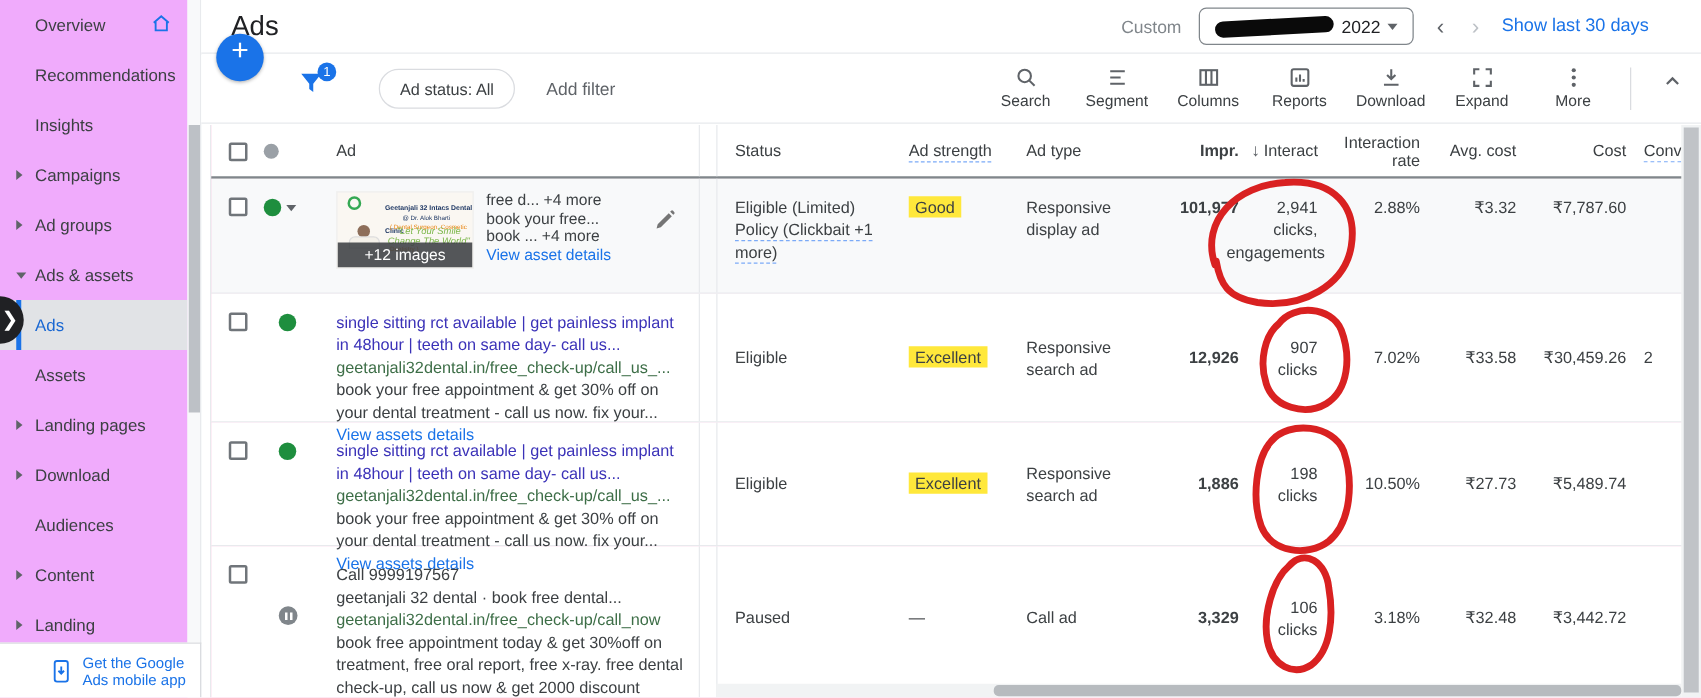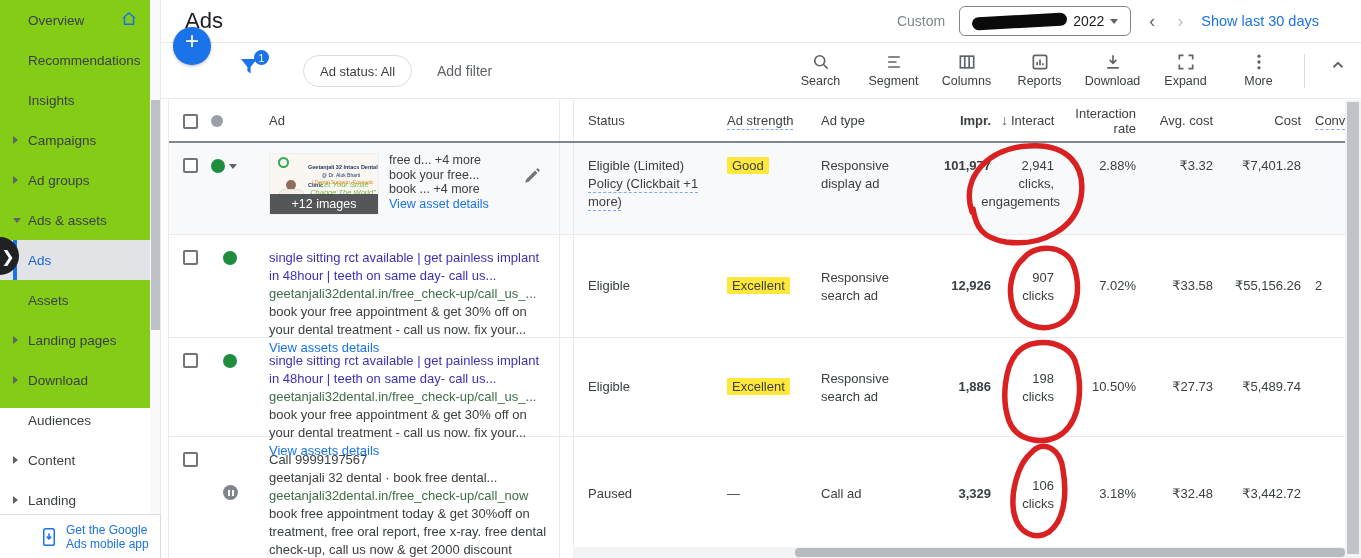--- a/index.html
+++ b/index.html
@@ -1,21 +1,21 @@
 <!DOCTYPE html>
 <html><head>
 <meta charset="utf-8">
 <style>
   * { margin:0; padding:0; box-sizing:border-box; }
   html,body { width:1361px; height:558px; overflow:hidden; background:#fff;
     font-family:"Liberation Sans","DejaVu Sans",sans-serif; color:#3c4043; }
   .stage { position:relative; width:1361px; height:558px; background:#fff; overflow:hidden; }
 
   
-  .sidebar { position:absolute; left:0; top:0; width:150px; height:408px; background:#84cc16; }
+  .sidebar { position:absolute; left:0; top:0; width:150px; height:558px; background:#f0abfc; }
   .side-scroll { position:absolute; left:150px; top:0; width:11px; height:558px; background:#f8f9fa; border-right:1px solid #e8eaed;}
   .side-thumb { position:absolute; left:1px; top:100px; width:9px; height:230px; background:#bdc1c6; }
   .side-item { position:relative; height:40px; display:flex; align-items:center; padding-left:28px; font-size:13.5px; color:#3c4043; cursor:pointer; }
   .side-item .arrow { position:absolute; left:13px; width:0; height:0; }
   .arrow-right { border-left:5px solid #5f6368; border-top:4px solid transparent; border-bottom:4px solid transparent; }
   .arrow-down { border-top:5px solid #5f6368; border-left:4px solid transparent; border-right:4px solid transparent; }
   .side-item.selected { background:#e1e3e6; color:#1967d2; }
   .side-item.selected::before { content:""; position:absolute; left:13px; top:0; width:4px; height:100%; background:#1a73e8; }
   .side-item.selected, .side-item.child { padding-left:28px; }
   .home-ic { position:absolute; right:12px; top:10px; }
@@ -343,21 +343,21 @@
         <div class="c c-impr num">101,977</div>
         <div class="c c-inter">
           <div class="interwrap">
             <div>2,941</div>
             <div>clicks,</div>
             <div class="wide">engagements</div>
           </div>
         </div>
         <div class="c c-rate num">2.88%</div>
         <div class="c c-avg num">₹3.32</div>
-        <div class="c c-cost num">₹7,401.28</div>
+        <div class="c c-cost num">₹7,787.60</div>
         <div class="c c-conv"></div>
       </div>
 
       <div class="trow" style="height:103px">
         <div class="c c-check">
             <span class="checkbox"></span>
           </div>
         <div class="c c-dot" style="padding-left:12px">
             <span class="dot green"></span>
           </div>
@@ -373,21 +373,21 @@
         <div class="c c-type" style="padding-top:34px">Responsive search ad</div>
         <div class="c c-impr num" style="padding-top:42px">12,926</div>
         <div class="c c-inter" style="padding-top:34px">
           <div class="interwrap">
             <div>907</div>
             <div>clicks</div>
           </div>
         </div>
         <div class="c c-rate num" style="padding-top:42px">7.02%</div>
         <div class="c c-avg num" style="padding-top:42px">₹33.58</div>
-        <div class="c c-cost num" style="padding-top:42px">₹55,156.26</div>
+        <div class="c c-cost num" style="padding-top:42px">₹30,459.26</div>
         <div class="c c-conv" style="padding-top:42px">2</div>
       </div>
 
       <div class="trow" style="height:99px">
         <div class="c c-check">
             <span class="checkbox"></span>
           </div>
         <div class="c c-dot" style="padding-left:12px">
             <span class="dot green"></span>
           </div>

